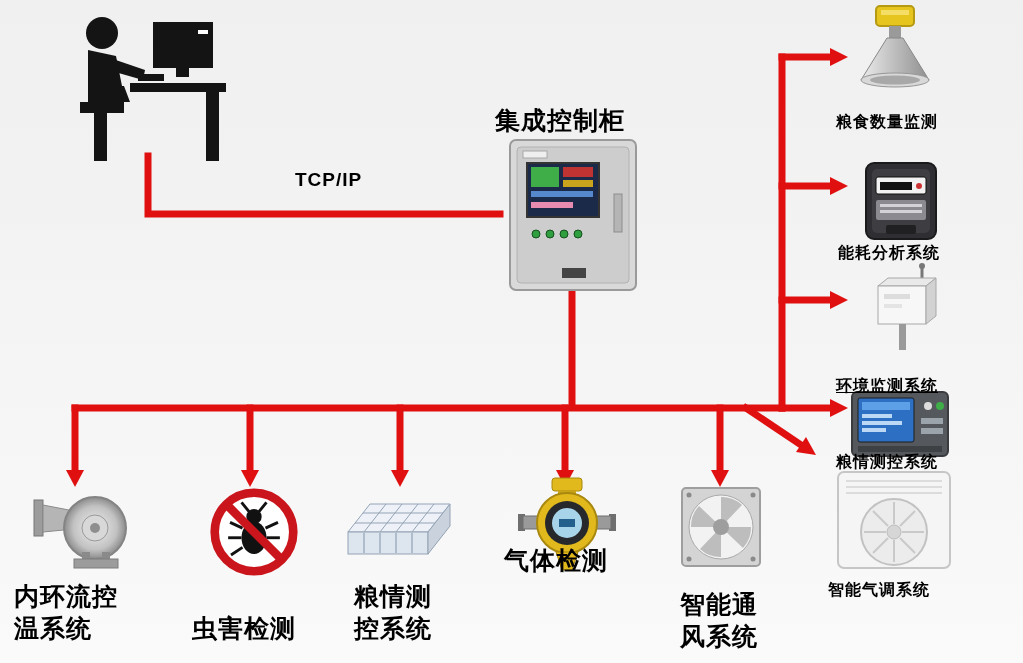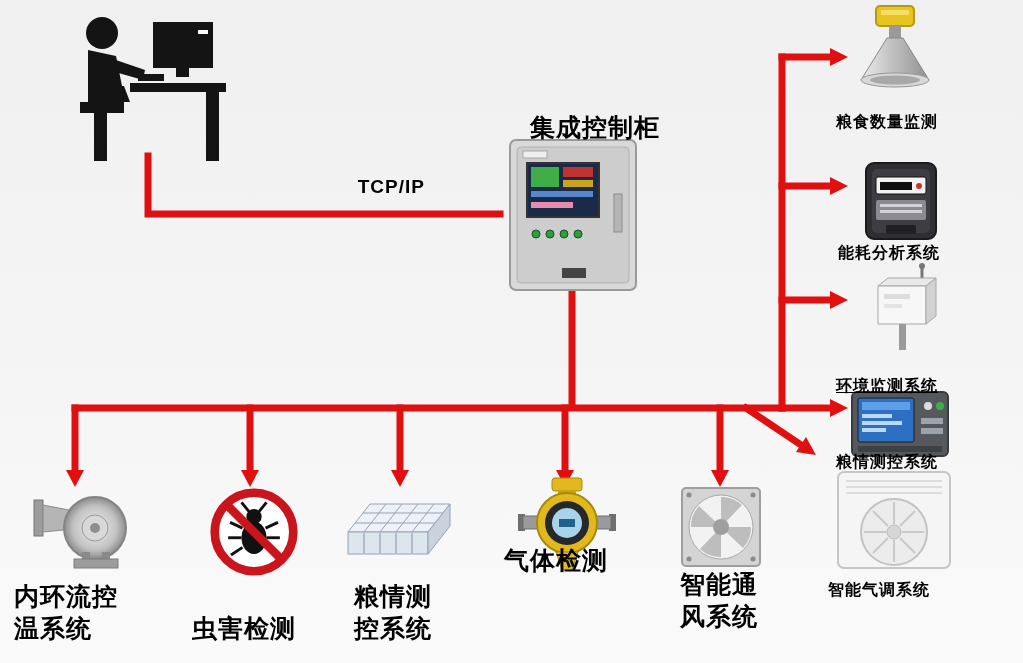--- a/index.html
+++ b/index.html
@@ -41,21 +41,21 @@
     position:absolute;z-index:3;
     font-weight:700;
     color:var(--text);
     line-height:1.28;
     letter-spacing:1px;
   }
   .label.nowrap{white-space:nowrap;}
   .lbl-24{font-size:16px;}
   .lbl-25{font-size:25px;}
   .lbl-27{font-size:19px;}
-  .center{text-align:right;margin-top:7px;}
+  .center{text-align:left;}
 </style>
 </head>
 <body>
 
 <div id="canvas">
 
   <svg id="wires" width="1023" height="663" viewBox="0 0 1023 663">
 
     <polyline points="148,156 148,214 500,214"></polyline>
 
@@ -312,16 +312,16 @@
 
   <div class="label lbl-24 nowrap" style="left:836px;top:112px;">粮食数量监测</div>
   <div class="label lbl-24 nowrap" style="left:838px;top:243px;">能耗分析系统</div>
   <div class="label lbl-24 nowrap" style="left:836px;top:376px;text-decoration:underline;">环境监测系统</div>
   <div class="label lbl-24 nowrap" style="left:836px;top:452px;">粮情测控系统</div>
 
   <div class="label lbl-25" style="left:14px;top:580px;width:112px;">内环流控温系统</div>
   <div class="label lbl-25 nowrap" style="left:192px;top:612px;">虫害检测</div>
   <div class="label lbl-25" style="left:354px;top:580px;width:80px;">粮情测控系统</div>
   <div class="label lbl-25 nowrap" style="left:504px;top:544px;">气体检测</div>
-  <div class="label lbl-25" style="left:680px;top:568px;width:80px;">智能通风系统</div>
+  <div class="label lbl-25" style="left:680px;top:588px;width:80px;">智能通风系统</div>
   <div class="label lbl-24 nowrap" style="left:828px;top:580px;">智能气调系统</div>
 
 </div>
 
 </body></html>

